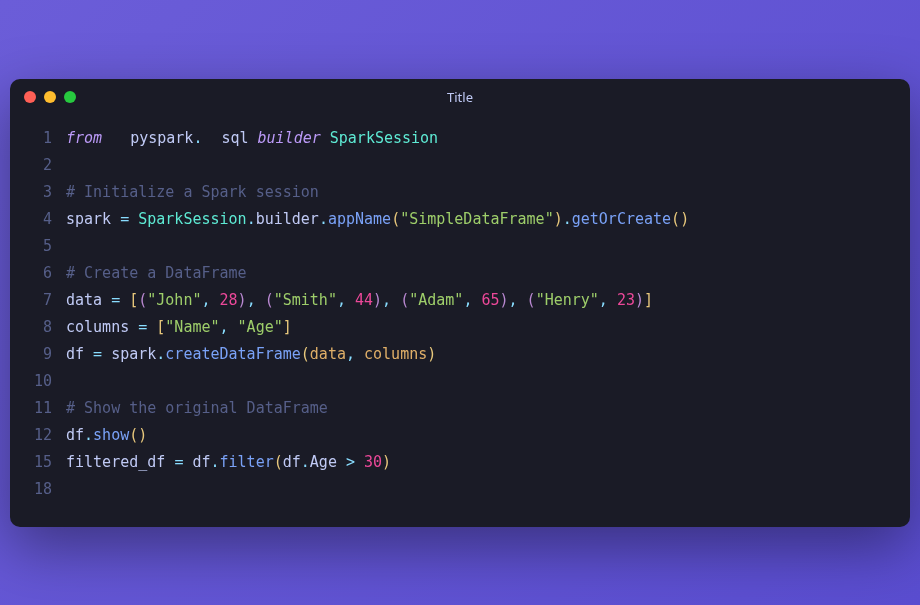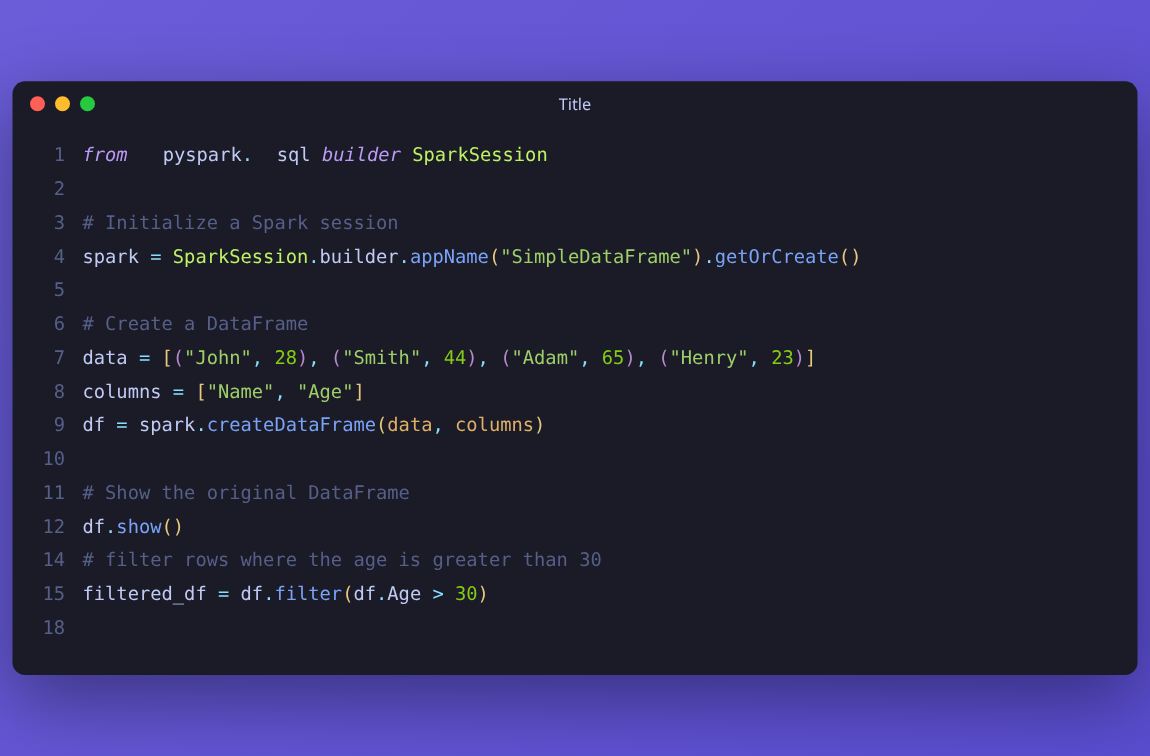--- a/index.html
+++ b/index.html
@@ -58,24 +58,24 @@
       color: #565f89;
       width: 28px;
       text-align: right;
       margin-right: 14px;
       user-select: none;
       flex-shrink: 0;
     }
     .code { flex: 1; }
     .tk-keyword { color: #bb9af7; font-style: italic; }
     .tk-module { color: #c0caf5; margin-left: 19px; }
-    .tk-class { color: #bef264; text-align: right; }
+    .tk-class { color: #5eead4; text-align: right; }
     .tk-punct { color: #89ddff; }
     .tk-string { color: #9ece6a; }
-    .tk-number { color: #84cc16; }
+    .tk-number { color: #ec4899; }
     .tk-comment { color: #565f89; }
     .tk-var { color: #c0caf5; }
     .tk-func { color: #7aa2f7; }
     .tk-op { color: #89ddff; }
     .tk-bracket1 { color: #e8c87c; }
     .tk-bracket2 { color: #b988d1; }
     .tk-param { color: #e0af68; }
   </style>
 </head>
 <body>
@@ -95,17 +95,16 @@
       <div class="line"><span class="ln">3</span><span class="code"><span class="tk-comment"># Initialize a Spark session</span></span></div>
       <div class="line"><span class="ln">4</span><span class="code"><span class="tk-var">spark</span><span> </span><span class="tk-op">=</span><span> </span><span class="tk-class">SparkSession</span><span class="tk-punct">.</span><span class="tk-var">builder</span><span class="tk-punct">.</span><span class="tk-func">appName</span><span class="tk-bracket1">(</span><span class="tk-string">"SimpleDataFrame"</span><span class="tk-bracket1">)</span><span class="tk-punct">.</span><span class="tk-func">getOrCreate</span><span class="tk-bracket1">(</span><span class="tk-bracket1">)</span></span></div>
       <div class="line"><span class="ln">5</span><span class="code"></span></div>
       <div class="line"><span class="ln">6</span><span class="code"><span class="tk-comment"># Create a DataFrame</span></span></div>
       <div class="line"><span class="ln">7</span><span class="code"><span class="tk-var">data</span><span> </span><span class="tk-op">=</span><span> </span><span class="tk-bracket1">[</span><span class="tk-bracket2">(</span><span class="tk-string">"John"</span><span class="tk-punct">,</span><span> </span><span class="tk-number">28</span><span class="tk-bracket2">)</span><span class="tk-punct">,</span><span> </span><span class="tk-bracket2">(</span><span class="tk-string">"Smith"</span><span class="tk-punct">,</span><span> </span><span class="tk-number">44</span><span class="tk-bracket2">)</span><span class="tk-punct">,</span><span> </span><span class="tk-bracket2">(</span><span class="tk-string">"Adam"</span><span class="tk-punct">,</span><span> </span><span class="tk-number">65</span><span class="tk-bracket2">)</span><span class="tk-punct">,</span><span> </span><span class="tk-bracket2">(</span><span class="tk-string">"Henry"</span><span class="tk-punct">,</span><span> </span><span class="tk-number">23</span><span class="tk-bracket2">)</span><span class="tk-bracket1">]</span></span></div>
       <div class="line"><span class="ln">8</span><span class="code"><span class="tk-var">columns</span><span> </span><span class="tk-op">=</span><span> </span><span class="tk-bracket1">[</span><span class="tk-string">"Name"</span><span class="tk-punct">,</span><span> </span><span class="tk-string">"Age"</span><span class="tk-bracket1">]</span></span></div>
       <div class="line"><span class="ln">9</span><span class="code"><span class="tk-var">df</span><span> </span><span class="tk-op">=</span><span> </span><span class="tk-var">spark</span><span class="tk-punct">.</span><span class="tk-func">createDataFrame</span><span class="tk-bracket1">(</span><span class="tk-param">data</span><span class="tk-punct">,</span><span> </span><span class="tk-param">columns</span><span class="tk-bracket1">)</span></span></div>
       <div class="line"><span class="ln">10</span><span class="code"></span></div>
       <div class="line"><span class="ln">11</span><span class="code"><span class="tk-comment"># Show the original DataFrame</span></span></div>
       <div class="line"><span class="ln">12</span><span class="code"><span class="tk-var">df</span><span class="tk-punct">.</span><span class="tk-func">show</span><span class="tk-bracket1">(</span><span class="tk-bracket1">)</span></span></div>
-      <div class="line"><span class="ln">14</span><span class="code"><span class="tk-comment"># filter rows where the age is greater than 30</span></span></div>
       <div class="line"><span class="ln">15</span><span class="code"><span class="tk-var">filtered_df</span><span> </span><span class="tk-op">=</span><span> </span><span class="tk-var">df</span><span class="tk-punct">.</span><span class="tk-func">filter</span><span class="tk-bracket1">(</span><span class="tk-var">df</span><span class="tk-punct">.</span><span class="tk-var">Age</span><span> </span><span class="tk-op">&gt;</span><span> </span><span class="tk-number">30</span><span class="tk-bracket1">)</span></span></div>
       <div class="line"><span class="ln">18</span><span class="code"></span></div>
     </div>
 </div>
 
 </body></html>

